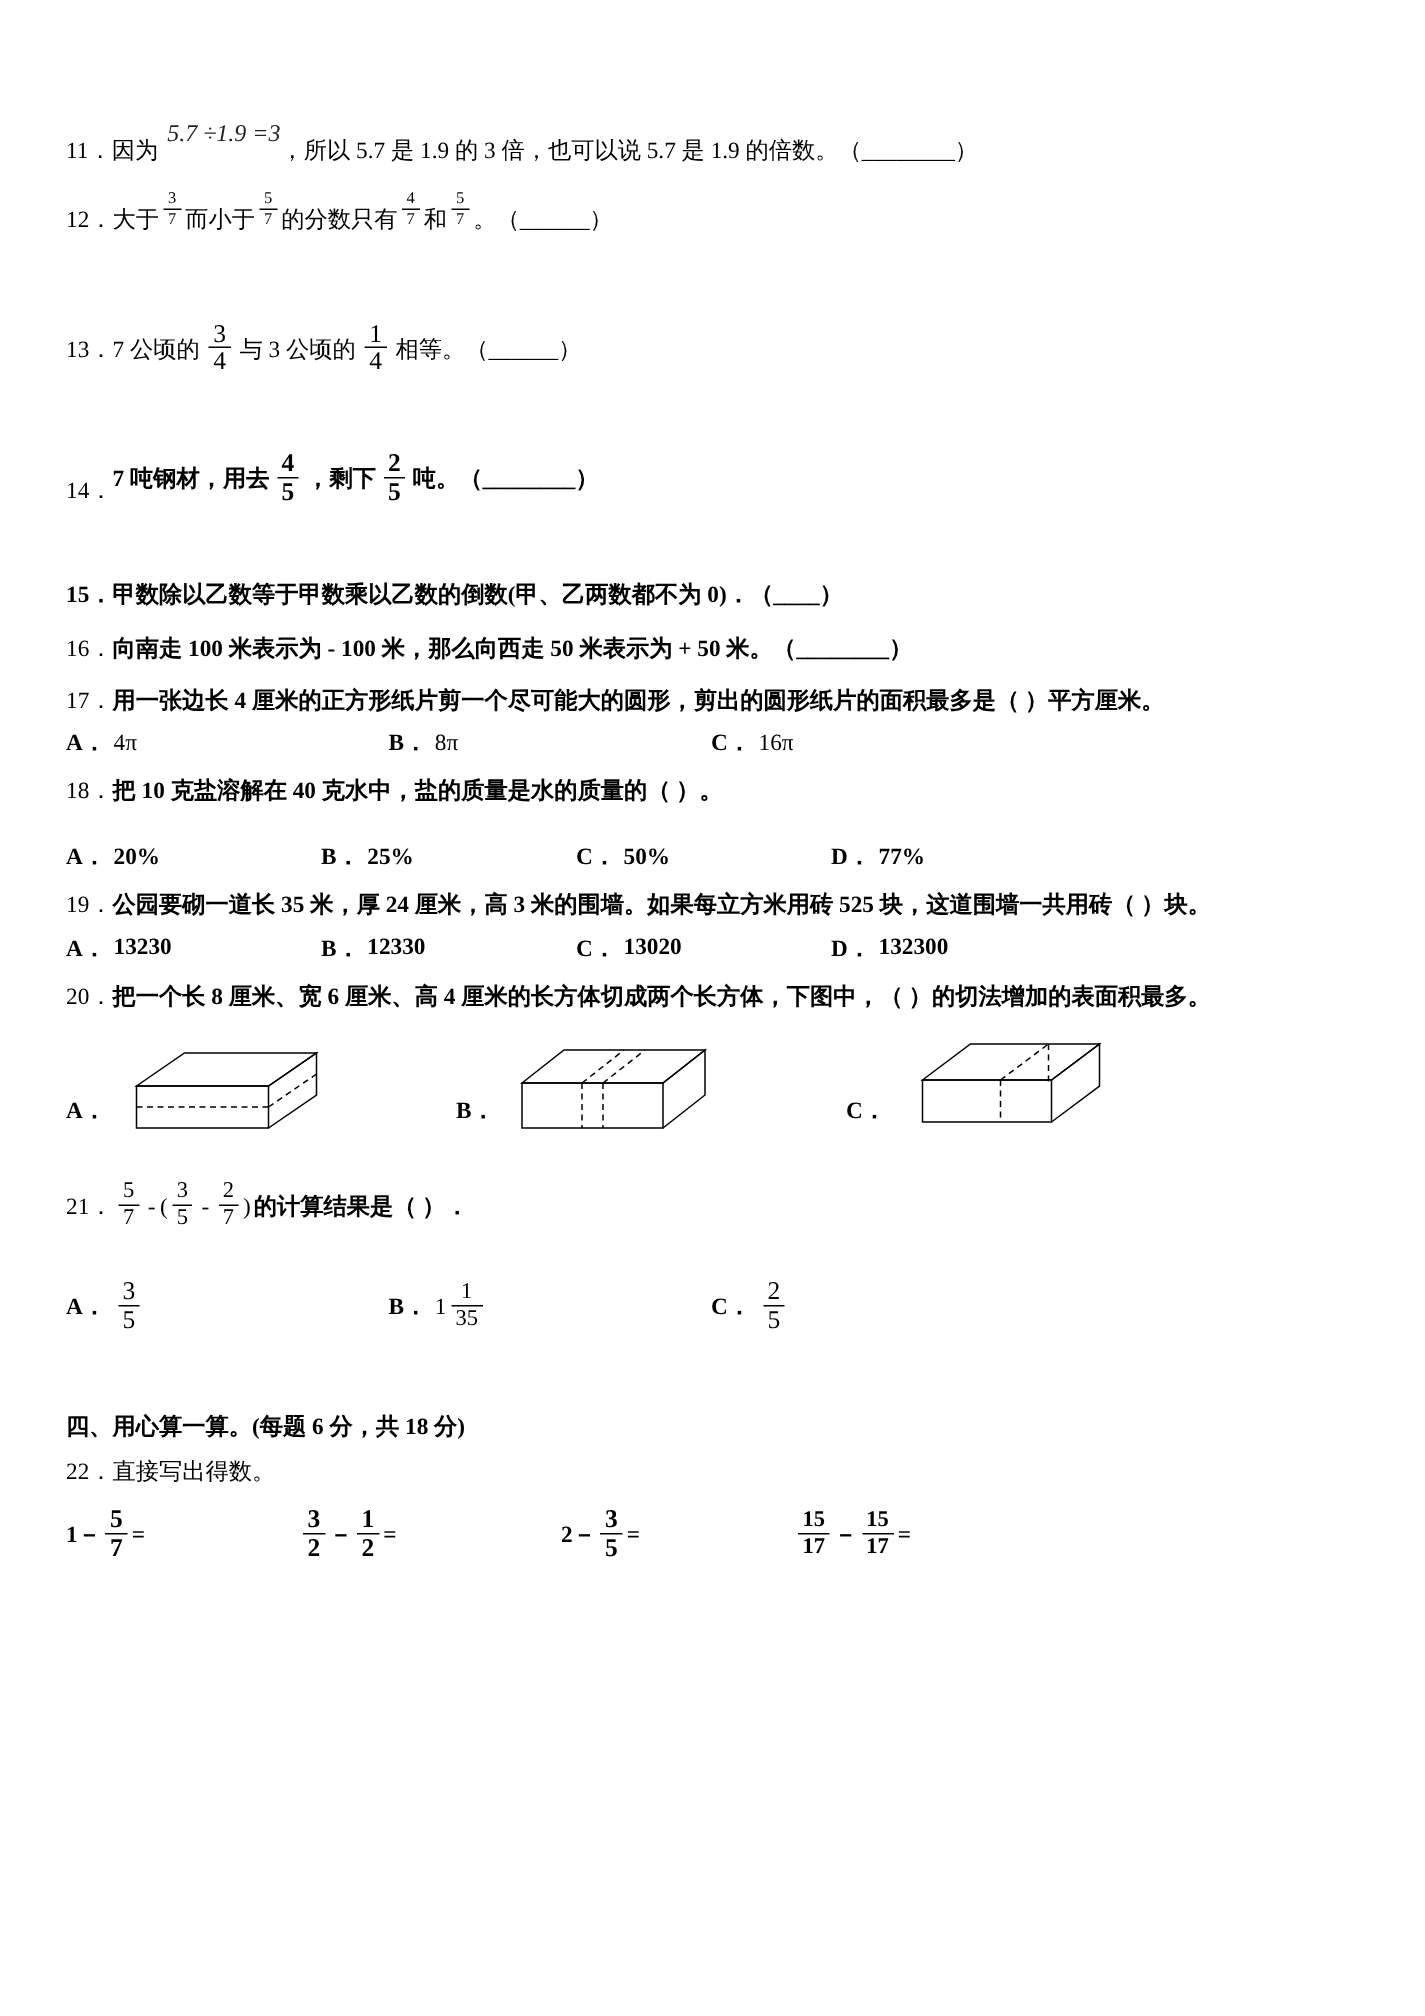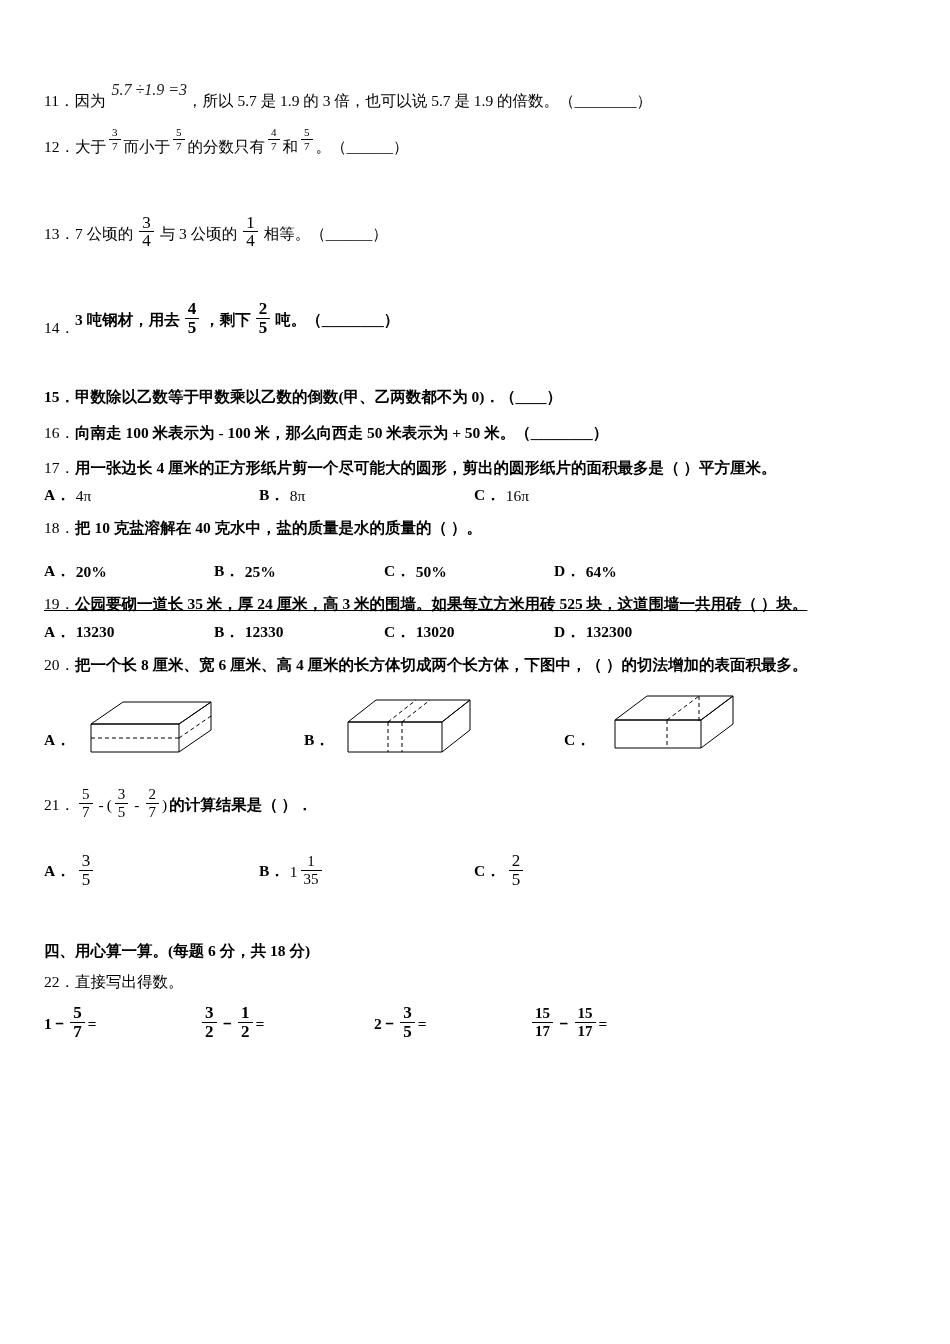--- a/index.html
+++ b/index.html
@@ -192,21 +192,21 @@
       </span>
       <span>相等。（</span>
       <span>______</span>
       <span>）</span>
     </div>
 
     <div class="spacer-md"></div>
 
     <div class="q row bold" style="margin-bottom:28px;">
       <span class="num" style="font-weight:normal">14．</span>
-      <span>3 吨钢材，用去</span>
+      <span>7 吨钢材，用去</span>
       <span class="frac lg" style="margin:0 5px;">
         <span class="n">4</span>
         <span class="d">5</span>
       </span>
       <span>，剩下</span>
       <span class="frac lg" style="margin:0 5px;">
         <span class="n">2</span>
         <span class="d">5</span>
       </span>
       <span>吨。（</span>
@@ -260,25 +260,25 @@
       <div class="choice" style="width:170px">
         <span class="lbl">B．</span>
         <span class="bold">25%</span>
       </div>
       <div class="choice" style="width:170px">
         <span class="lbl">C．</span>
         <span class="bold">50%</span>
       </div>
       <div class="choice">
         <span class="lbl">D．</span>
-        <span class="bold">64%</span>
-      </div>
-    </div>
-
-    <div class="q bold" style="margin-bottom:6px;text-decoration:underline;">
+        <span class="bold">77%</span>
+      </div>
+    </div>
+
+    <div class="q bold" style="margin-bottom:6px;">
       <span style="font-weight:normal">19．</span><span>公园要砌一道长 35 米，厚 24 厘米，高 3 米的围墙。如果每立方米用砖 525 块，这道围墙一共用砖（  ）块。</span>
     </div>
     <div class="choices">
       <div class="choice" style="width:170px">
         <span class="lbl">A．</span>
         <span class="bold">13230</span>
       </div>
       <div class="choice" style="width:170px">
         <span class="lbl">B．</span>
         <span class="bold">12330</span>

